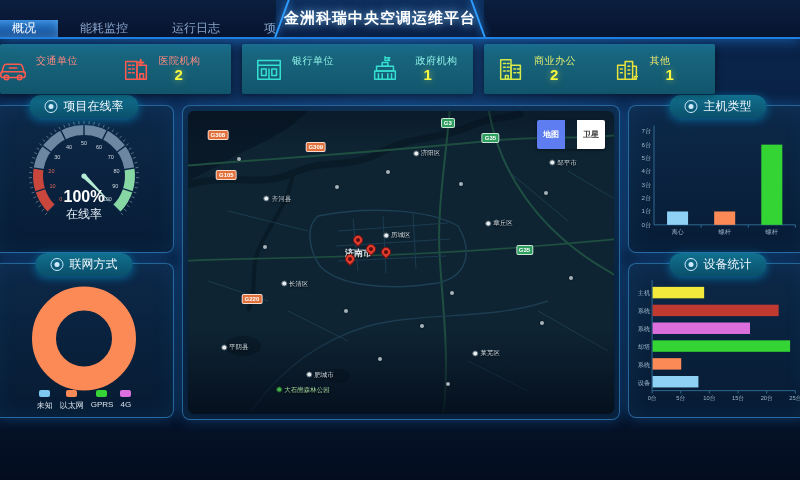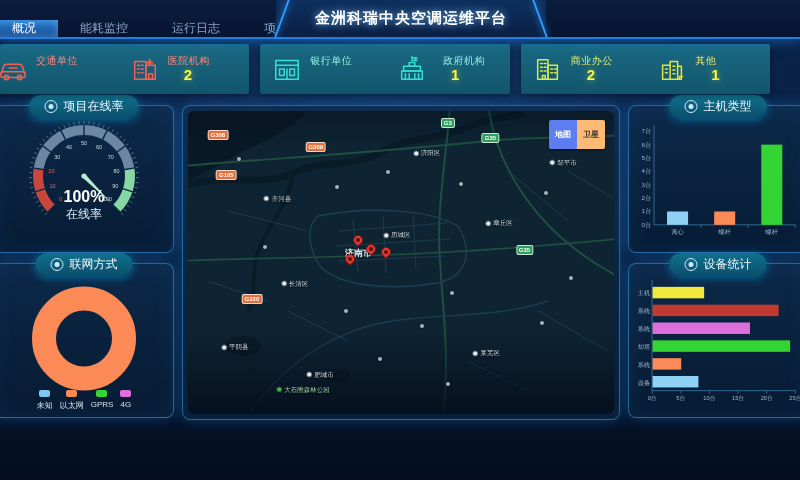--- a/index.html
+++ b/index.html
@@ -9,29 +9,29 @@
   .stage::before{content:"";position:absolute;inset:0;pointer-events:none;
     background:radial-gradient(ellipse at 50% 6%,rgba(40,110,190,.30),transparent 55%);}
   
   .topnav{position:absolute;left:0;top:0;width:800px;height:37px;display:flex;align-items:stretch;z-index:6;
     background:linear-gradient(180deg,#0b1e3e,#071430);border-bottom:2px solid #1f7fe0;
     box-shadow:0 2px 12px rgba(31,127,224,.55);}
   .tabs{display:flex;align-items:flex-end;}
   .tab{display:flex;align-items:center;padding:0 22px;font-size:12px;color:#8aa6cc;white-space:nowrap;cursor:pointer;}
   .tab.active{margin-left:-14px;padding-left:26px;color:#fff;
     background:linear-gradient(180deg,#2a7fd4,#11498e);box-shadow:inset 0 0 10px rgba(130,200,255,.45);}
-  .title-box{position:absolute;left:276px;top:0;height:37px;width:270px;display:flex;align-items:center;justify-content:center;
+  .title-box{position:absolute;left:276px;top:0;height:37px;width:208px;display:flex;align-items:center;justify-content:center;
     background:linear-gradient(180deg,#0e2f5e,#0a1f44);}
   .title-box::before,.title-box::after{content:"";position:absolute;top:0;width:2px;height:100%;
     background:#2f9dff;box-shadow:0 0 7px #2f9dff;}
   .title-box::before{left:5px;transform:skewX(-20deg);}
   .title-box::after{right:5px;transform:skewX(20deg);}
   .title-box .t{font-size:15px;font-weight:bold;letter-spacing:1px;color:#fff;text-shadow:0 0 9px rgba(130,200,255,.9);}
   
-  .cards{position:absolute;left:0;top:44px;width:770px;height:50px;display:flex;gap:11px;z-index:4;}
+  .cards{position:absolute;left:0;top:44px;width:715px;height:50px;display:flex;gap:11px;z-index:4;}
   .card{flex:1;display:flex;align-items:center;border-radius:2px;
     background:linear-gradient(180deg,#1a6a83,#11556c);box-shadow:0 1px 7px rgba(0,0,0,.45);}
   .stat{flex:1;display:flex;align-items:center;gap:8px;padding-left:12px;min-width:0;}
   .stat.cut{margin-left:-14px;}
   .stat svg{width:30px;height:30px;flex:none;}
   .stxt{display:flex;flex-direction:column;line-height:1.15;}
   .stat-label{font-size:10px;letter-spacing:.5px;}
   .stat-value{font-size:15px;font-weight:bold;color:#f7f73f;margin-left:16px;min-height:16px;
     text-shadow:0 0 7px rgba(247,247,63,.55);}
   
@@ -56,21 +56,21 @@
   .lg-item{display:flex;align-items:center;gap:3px;font-size:8px;color:#d8e2ea;flex-direction:column;}
   .lg-sw{width:11px;height:7px;border-radius:2px;}
   
   .map-area{position:absolute;inset:5px;border-radius:6px;overflow:hidden;background:#0e2433;}
   .map-area::after{content:"";position:absolute;inset:0;pointer-events:none;
     background:linear-gradient(180deg,rgba(4,12,26,.35) 0%,transparent 12%,transparent 72%,rgba(4,12,26,.85) 100%);}
   .map-svg{position:absolute;inset:0;width:100%;height:100%;}
   .map-ctrl{position:absolute;top:9px;right:9px;display:flex;z-index:5;font-weight:bold;
     box-shadow:0 1px 3px rgba(0,0,0,.5);}
   .map-btn{font-size:8px;line-height:13px;padding:8px 6px;background:#5e7df0;color:#fff;border-radius:2px 0 0 2px;cursor:pointer;}
-  .map-btn.alt{background:#fdba74;color:#333;border-radius:0 2px 2px 0;}
+  .map-btn.alt{background:#ffffff;color:#333;border-radius:0 2px 2px 0;margin-left:12px;}
   .shield{position:absolute;transform:translate(-50%,-50%);font-size:6px;font-weight:bold;color:#fff;
     padding:0 2px;line-height:8px;border-radius:2px;border:1px solid rgba(255,255,255,.75);z-index:3;}
   .place{position:absolute;transform:translate(-50%,-50%);font-size:6.5px;color:#cbd6de;display:flex;
     align-items:center;gap:2px;text-shadow:0 1px 2px #000;z-index:2;white-space:nowrap;}
   .place::before{content:"";width:4px;height:4px;background:#e8eef2;border:1px solid #5a6a74;border-radius:50%;flex:none;}
   .place.park{color:#9fd49f;}
   .place.park::before{background:#49b04f;border-color:#1e5a22;}
   .mdot{position:absolute;width:4px;height:4px;border-radius:50%;background:#cfd8de;opacity:.8;
     transform:translate(-50%,-50%);box-shadow:0 0 2px #000;z-index:2;}
   .pin{position:absolute;width:8px;height:8px;background:#e23b30;border:1px solid #7a150f;

